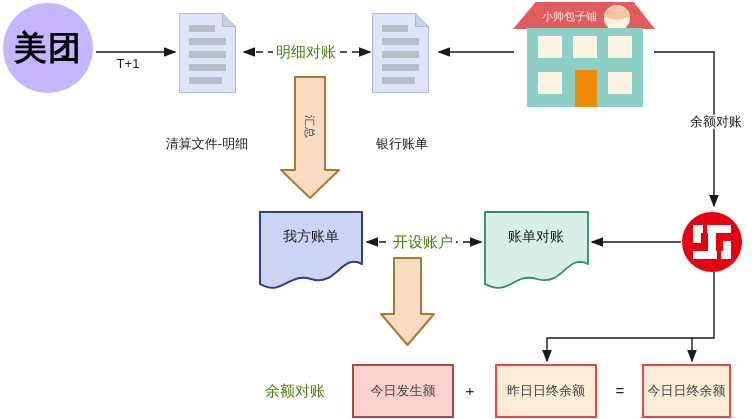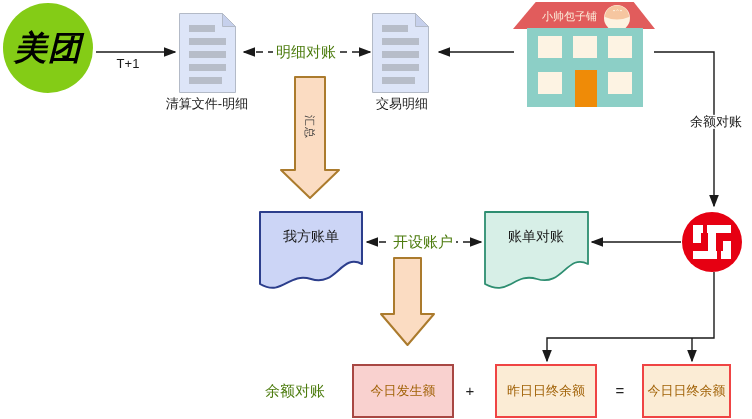--- a/index.html
+++ b/index.html
@@ -4,34 +4,34 @@
 <style>
   html,body{margin:0;padding:0;background:#fff;}
   .canvas{position:relative;width:752px;height:419px;background:#ffffff;
           font-family:"Liberation Sans","DejaVu Sans",sans-serif;overflow:hidden;}
   .abs{position:absolute;}
   svg{display:block;}
   .lbl{position:absolute;transform:translate(-50%,-50%);white-space:nowrap;
        color:#1a1a1a;font-size:13px;line-height:1.1;}
   .lbl.redlbl{color:#4d7c0f;font-size:15px;}
   .lbl.bg{background:#fff;padding:0 3px;}
-  .meituan{left:3px;top:3px;width:90px;height:90px;border-radius:50%;background:#84cc16;
+  .meituan{left:3px;top:3px;width:90px;height:90px;border-radius:50%;background:#c4b5fd;
            display:flex;align-items:center;justify-content:center;color:#000;
-           font-weight:900;font-size:33px;letter-spacing:1px;font-style:italic;}
-  .doclabel{font-size:13px;}
+           font-weight:900;font-size:33px;letter-spacing:1px;}
+  .doclabel{font-size:13px;margin-top:40px;}
   .building{left:513px;top:2px;width:142px;height:107px;}
   .roof{position:absolute;left:0;top:0;width:142px;height:27px;background:#e15c5c;
         clip-path:polygon(16% 0,85% 0,100% 100%,0 100%);}
   .rooftext{position:absolute;left:29px;top:7px;font-size:11px;color:#fcf0dc;white-space:nowrap;}
   .bun{position:absolute;left:90px;top:2px;}
   .bbody{position:absolute;left:14px;top:26px;width:116px;height:79px;background:#8ccfc6;}
   .win{position:absolute;width:24px;height:22px;background:#fdf3e3;}
   .door{position:absolute;left:48px;top:42px;width:22px;height:37px;background:#ef8b07;}
   .box{position:absolute;box-sizing:border-box;display:flex;align-items:center;
-       justify-content:center;font-size:13px;color:#a16207;width:102px;height:54px;top:364px;}
+       justify-content:center;font-size:13px;color:#404040;width:102px;height:54px;top:364px;}
   .pinkbox{background:#f9d1cf;border:2px solid #a84743;}
   .tanbox{background:#fbecd5;border:2px solid #ef4444;}
   .op{font-size:15px;color:#222;}
   .rot{transform:translate(-50%,-50%) rotate(90deg);font-size:11px;color:#3a3a3a;letter-spacing:1px;}
 </style>
 </head>
 <body>
 
 <div class="canvas">
 
@@ -87,21 +87,21 @@
     <svg width="57" height="80" viewBox="0 0 57 80">
       <path d="M0.5,0.5 H43.5 L56.5,13.5 V79.5 H0.5 Z" fill="#dde5f8" stroke="#b3bac7"></path>
       <path d="M43.5,0.5 L56.5,13.5 H43.5 Z" fill="#c6d0ec" stroke="#b3bac7"></path>
       <rect x="10" y="12" width="26" height="7" fill="#b7bdc9"></rect>
       <rect x="10" y="25" width="37" height="7" fill="#b7bdc9"></rect>
       <rect x="10" y="38" width="37" height="7" fill="#b7bdc9"></rect>
       <rect x="10" y="51" width="37" height="7" fill="#b7bdc9"></rect>
       <rect x="10" y="64" width="33" height="7" fill="#b7bdc9"></rect>
     </svg>
   </div>
-  <div class="lbl doclabel" style="left:402px;top:104px">交易明细</div>
+  <div class="lbl doclabel" style="left:402px;top:104px">银行账单</div>
 
   <div class="abs building">
     <div class="roof"></div>
     <div class="rooftext">小帅包子铺</div>
     <div class="bun">
       <svg width="28" height="28" viewBox="0 0 28 28">
         <circle cx="14" cy="14" r="13" fill="#fdf2e0"></circle>
         <path d="M2,13 A12,11.5 0 0 1 26,13 Q14,18 2,13 Z" fill="#f6c6a0"></path>
         <path d="M10,7 Q11,5.5 12,7 M13.5,6.5 Q14.5,5 15.5,6.5 M17,7 Q18,5.5 19,7" stroke="#fdf2e0" stroke-width="1" fill="none"></path>
       </svg>

